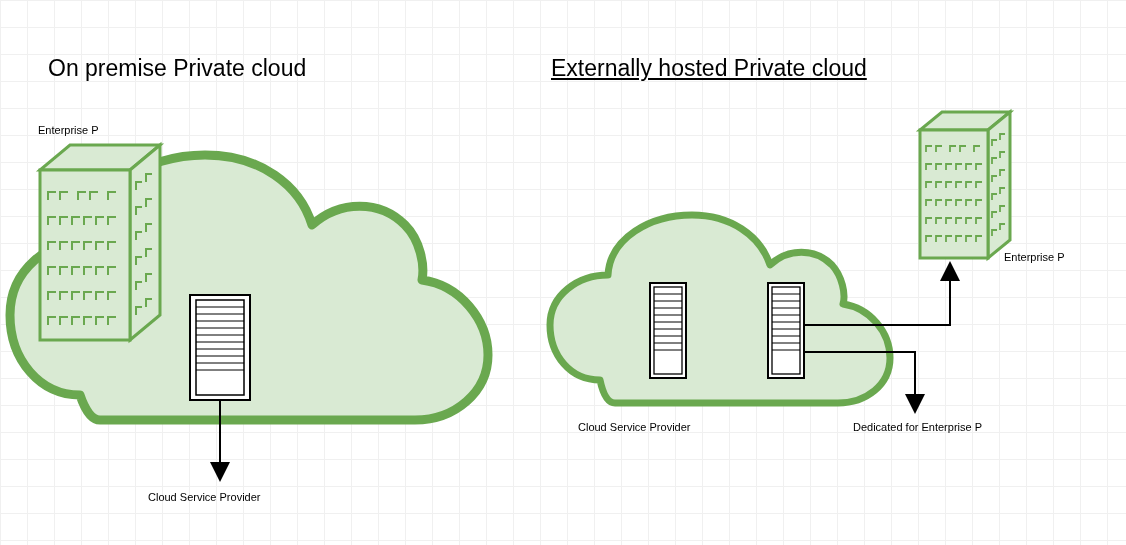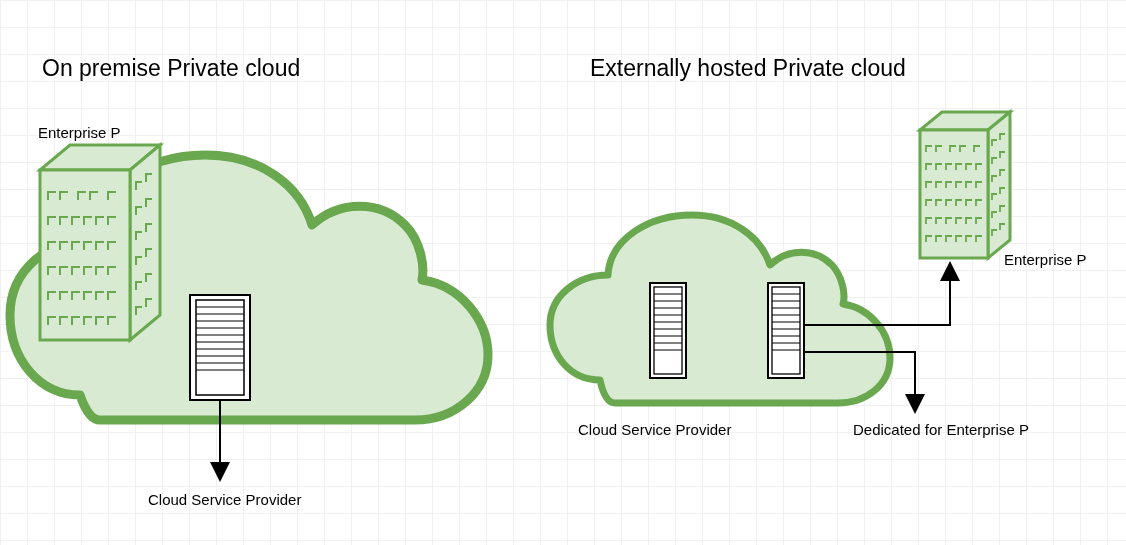--- a/index.html
+++ b/index.html
@@ -15,35 +15,35 @@
     position: relative;
     overflow: hidden;
   }
   .title {
     position: absolute;
     font-size: 23px;
     color: #000;
   }
   .label {
     position: absolute;
-    font-size: 15px;
+    font-size: 11px;
     color: #000;
   }
   svg.diagram {
     position: absolute;
     top: 0; left: 0;
     width: 1126px;
     height: 545px;
   }
 </style>
 </head>
 <body>
 
-<div class="title" style="left:42px;top:55px;">On premise Private cloud</div>
-<div class="title" style="left:590px;top:55px;">Externally hosted Private cloud</div>
+<div class="title" style="left:48px;top:55px;">On premise Private cloud</div>
+<div class="title" style="left:551px;top:55px;text-decoration:underline;">Externally hosted Private cloud</div>
 
 <div class="label" style="left:38px;top:124px;">Enterprise P</div>
 <div class="label" style="left:148px;top:491px;">Cloud Service Provider</div>
 
 <div class="label" style="left:1004px;top:251px;">Enterprise P</div>
 <div class="label" style="left:578px;top:421px;">Cloud Service Provider</div>
 <div class="label" style="left:853px;top:421px;">Dedicated for Enterprise P</div>
 
 <svg class="diagram" viewBox="0 0 1126 545">
   <defs>

